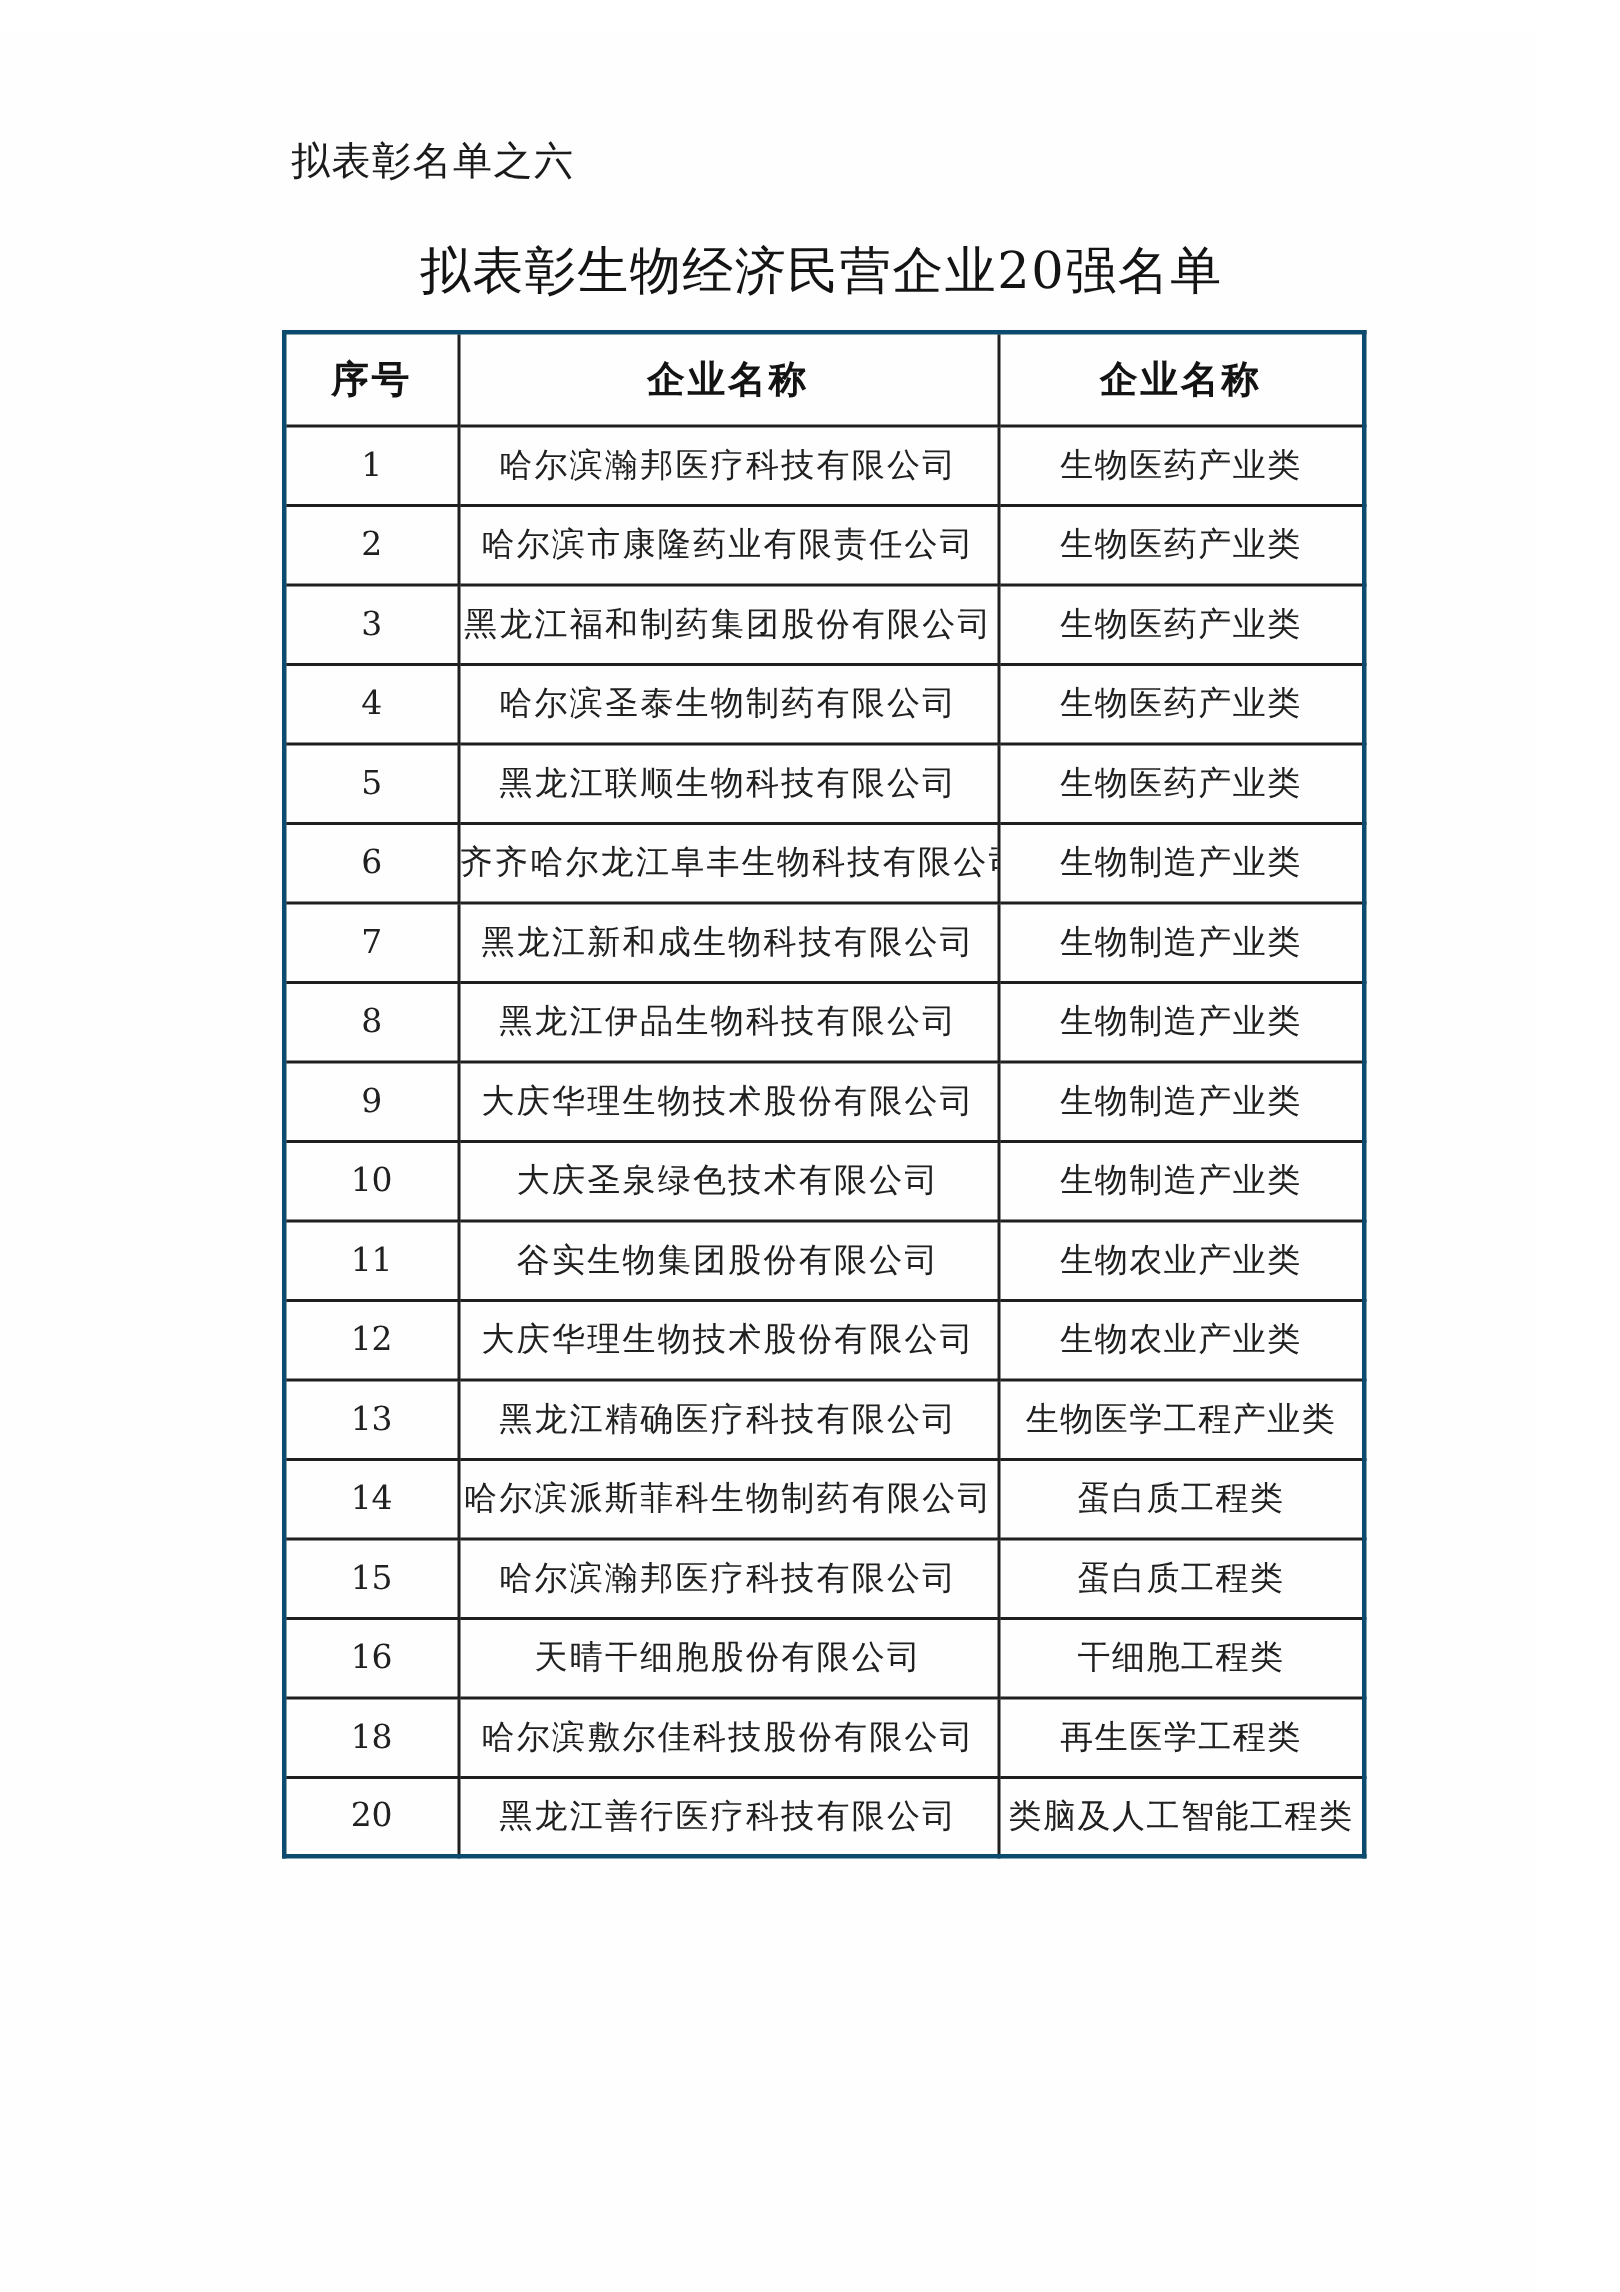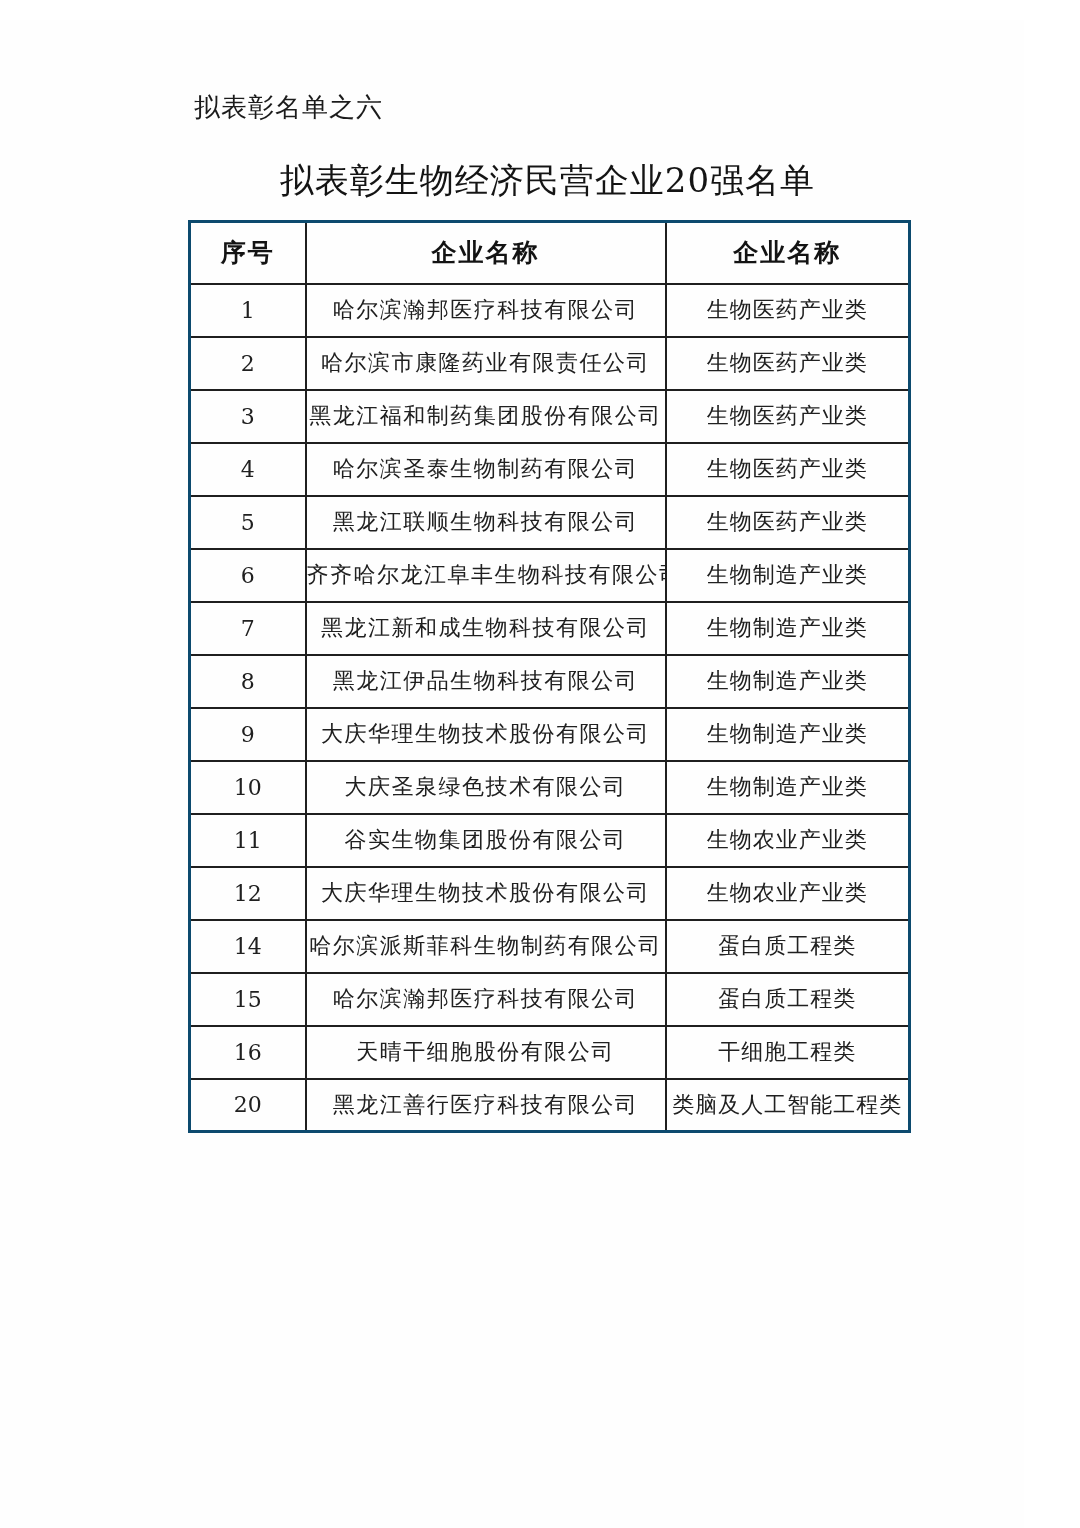--- a/index.html
+++ b/index.html
@@ -151,34 +151,44 @@
         <td class="c-no">11</td>
         <td class="c-name">谷实生物集团股份有限公司</td>
         <td class="c-cat">生物农业产业类</td>
       </tr>
       <tr>
         <td class="c-no">12</td>
         <td class="c-name">大庆华理生物技术股份有限公司</td>
         <td class="c-cat">生物农业产业类</td>
       </tr>
       <tr>
+        <td class="c-no">13</td>
+        <td class="c-name">黑龙江精确医疗科技有限公司</td>
+        <td class="c-cat">生物医学工程产业类</td>
+      </tr>
+      <tr>
         <td class="c-no">14</td>
         <td class="c-name">哈尔滨派斯菲科生物制药有限公司</td>
         <td class="c-cat">蛋白质工程类</td>
       </tr>
       <tr>
         <td class="c-no">15</td>
         <td class="c-name">哈尔滨瀚邦医疗科技有限公司</td>
         <td class="c-cat">蛋白质工程类</td>
       </tr>
       <tr>
         <td class="c-no">16</td>
         <td class="c-name">天晴干细胞股份有限公司</td>
         <td class="c-cat">干细胞工程类</td>
       </tr>
       <tr>
+        <td class="c-no">18</td>
+        <td class="c-name">哈尔滨敷尔佳科技股份有限公司</td>
+        <td class="c-cat">再生医学工程类</td>
+      </tr>
+      <tr>
         <td class="c-no">20</td>
         <td class="c-name">黑龙江善行医疗科技有限公司</td>
         <td class="c-cat">类脑及人工智能工程类</td>
       </tr>
     </tbody>
   </table>
 </div>
 
 </body></html>

